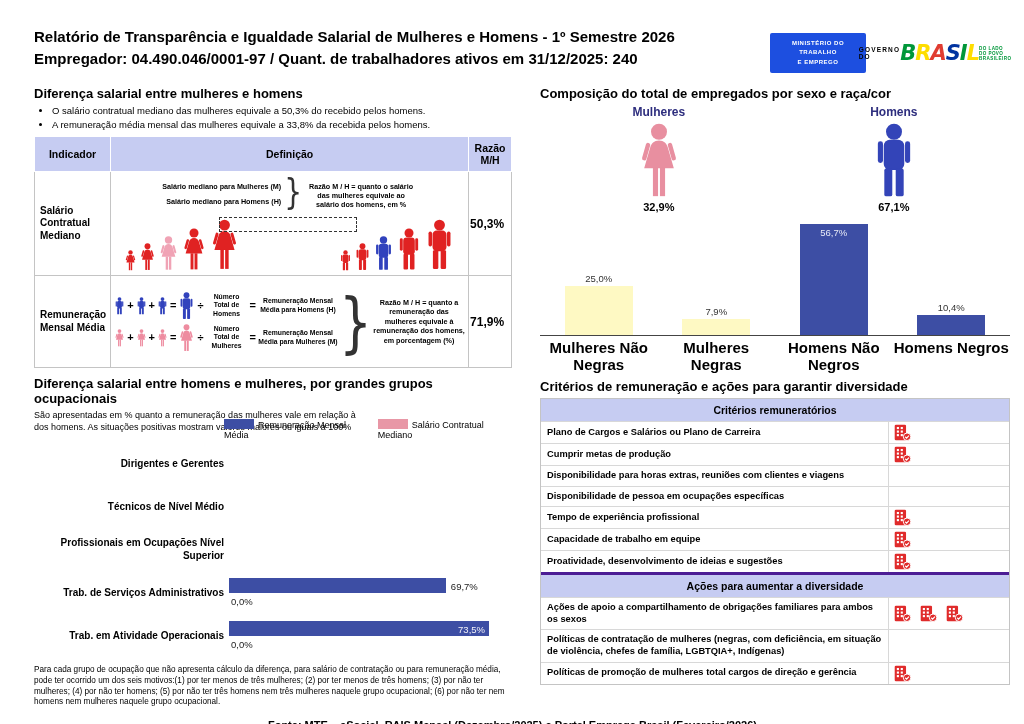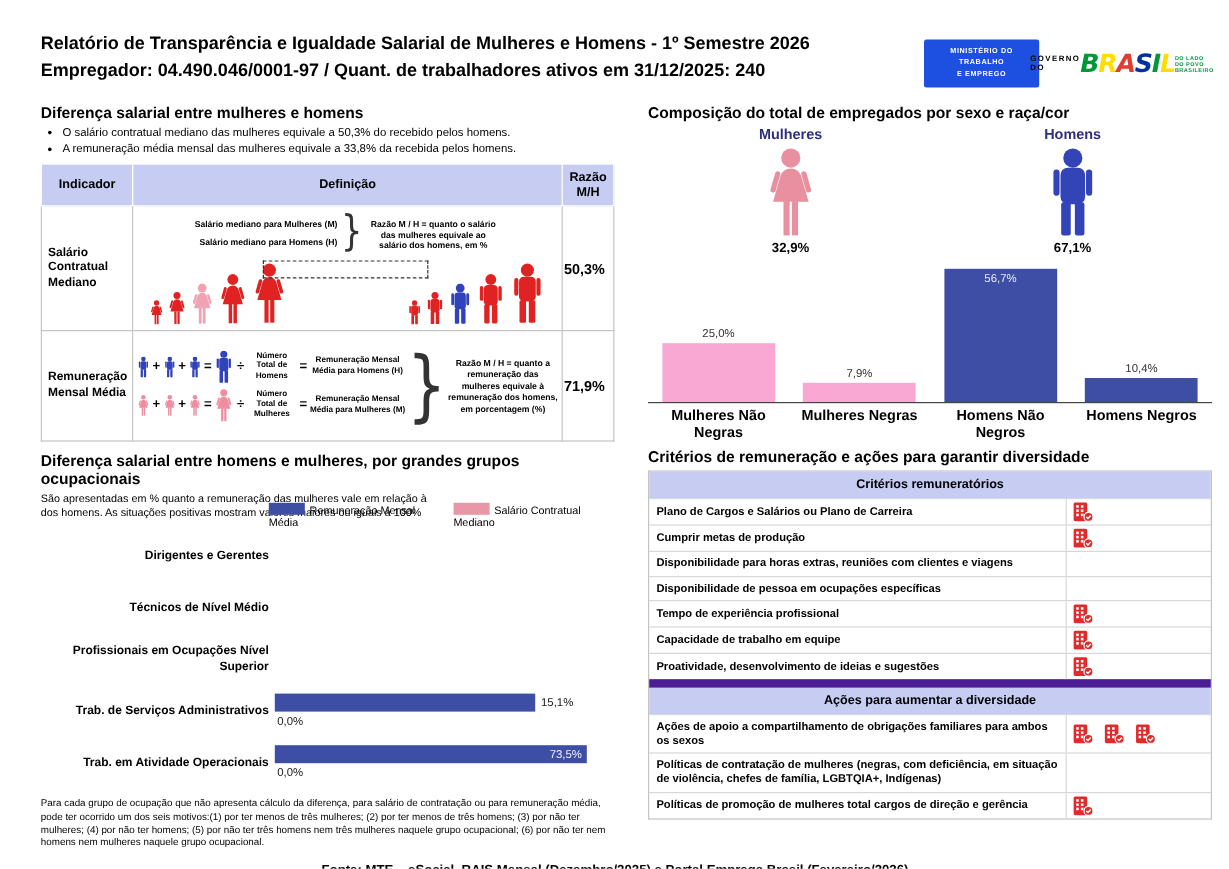--- a/index.html
+++ b/index.html
@@ -74,27 +74,27 @@
   .occ-zero{font-size:9.5px;color:#222;margin:3px 0 0 2px;}
   .occ-note{font-size:8.2px;line-height:1.3;margin-top:8px;}
 
   
   .comp-figs{display:flex;justify-content:space-around;margin:2px 0 0 0;}
   .comp-fig{display:flex;flex-direction:column;align-items:center;}
   .comp-fig .flabel{font-size:12px;font-weight:bold;color:#2E2E7E;margin-bottom:4px;}
   .comp-fig .fpct{font-size:11px;font-weight:bold;margin-top:2px;}
   .comp-chart{display:flex;align-items:flex-end;height:118px;border-bottom:1.6px solid #444;margin-top:4px;}
   .comp-col{width:25%;display:flex;justify-content:center;align-items:flex-end;height:100%;}
-  .comp-bar{width:94px;position:relative;text-align:center;}
-  .comp-bar.pink{background:#f9a8d4;} .comp-bar.blue{background:#3D4EA4;}
+  .comp-bar{width:68px;position:relative;text-align:center;}
+  .comp-bar.pink{background:#fef9c3;} .comp-bar.blue{background:#3D4EA4;}
   .comp-val{position:absolute;left:50%;transform:translateX(-50%);font-size:9.5px;color:#333;white-space:nowrap;}
   .comp-val.above{bottom:100%;margin-bottom:2px;}
   .comp-val.inside{top:3px;color:#e8eaf6;}
   .comp-cats{display:flex;margin-bottom:6px;}
-  .comp-cats div{width:25%;text-align:center;font-size:12px;font-weight:bold;padding-top:3px;}
+  .comp-cats div{width:25%;text-align:center;font-size:15px;font-weight:bold;padding-top:3px;}
 
   
   .crit-table{border:1px solid #c4c4c4;margin-top:2px;}
   .crit-head{background:#C6CCF2;text-align:center;font-size:10.5px;font-weight:bold;padding:5px 2px;}
   .crit-row{display:flex;border-top:1px solid #d8d8d8;align-items:center;}
   .crit-label{flex:1;font-size:9.3px;font-weight:bold;padding:4px 6px;line-height:1.25;}
   .crit-icons{width:112px;align-self:stretch;border-left:1px solid #d8d8d8;display:flex;align-items:center;
     gap:7px;padding:2px 4px;}
   svg.crit-icon{width:19px;height:17px;color:#E02B2B;flex:none;}
 
@@ -299,21 +299,21 @@
         </div>
         <div class="occ-row">
           <div class="occ-cat">Profissionais em Ocupações Nível Superior</div>
           <div class="occ-track"></div>
         </div>
         <div class="occ-row">
           <div class="occ-cat">Trab. de Serviços Administrativos</div>
           <div class="occ-track">
             <div class="occ-barline">
               <div class="occ-bar" style="width: 76.625%;">
-                <span class="occ-val out">15,1%</span>
+                <span class="occ-val out">69,7%</span>
               </div>
             </div>
             <div class="occ-zero">0,0%</div>
           </div>
         </div>
         <div class="occ-row">
           <div class="occ-cat">Trab. em Atividade Operacionais</div>
           <div class="occ-track">
             <div class="occ-barline">
               <div class="occ-bar" style="width: 91.875%;">
@@ -424,21 +424,21 @@
         </div>
         <div class="crit-row">
           <div class="crit-label">Proatividade, desenvolvimento de ideias e sugestões</div>
           <div class="crit-icons">
               <svg class="crit-icon" viewBox="0 0 26 24">
                 <use href="#sym-building"></use>
               </svg>
             </div>
         </div>
 
-        <div class="crit-head" style="border-top:7px solid #4c1d95;">Ações para aumentar a diversidade</div>
+        <div class="crit-head" style="border-top:3px solid #4c1d95;">Ações para aumentar a diversidade</div>
 
         <div class="crit-row">
           <div class="crit-label">Ações de apoio a compartilhamento de obrigações familiares para ambos os sexos</div>
           <div class="crit-icons">
               <svg class="crit-icon" viewBox="0 0 26 24">
                 <use href="#sym-building"></use>
               </svg>
               <svg class="crit-icon" viewBox="0 0 26 24">
                 <use href="#sym-building"></use>
               </svg>

